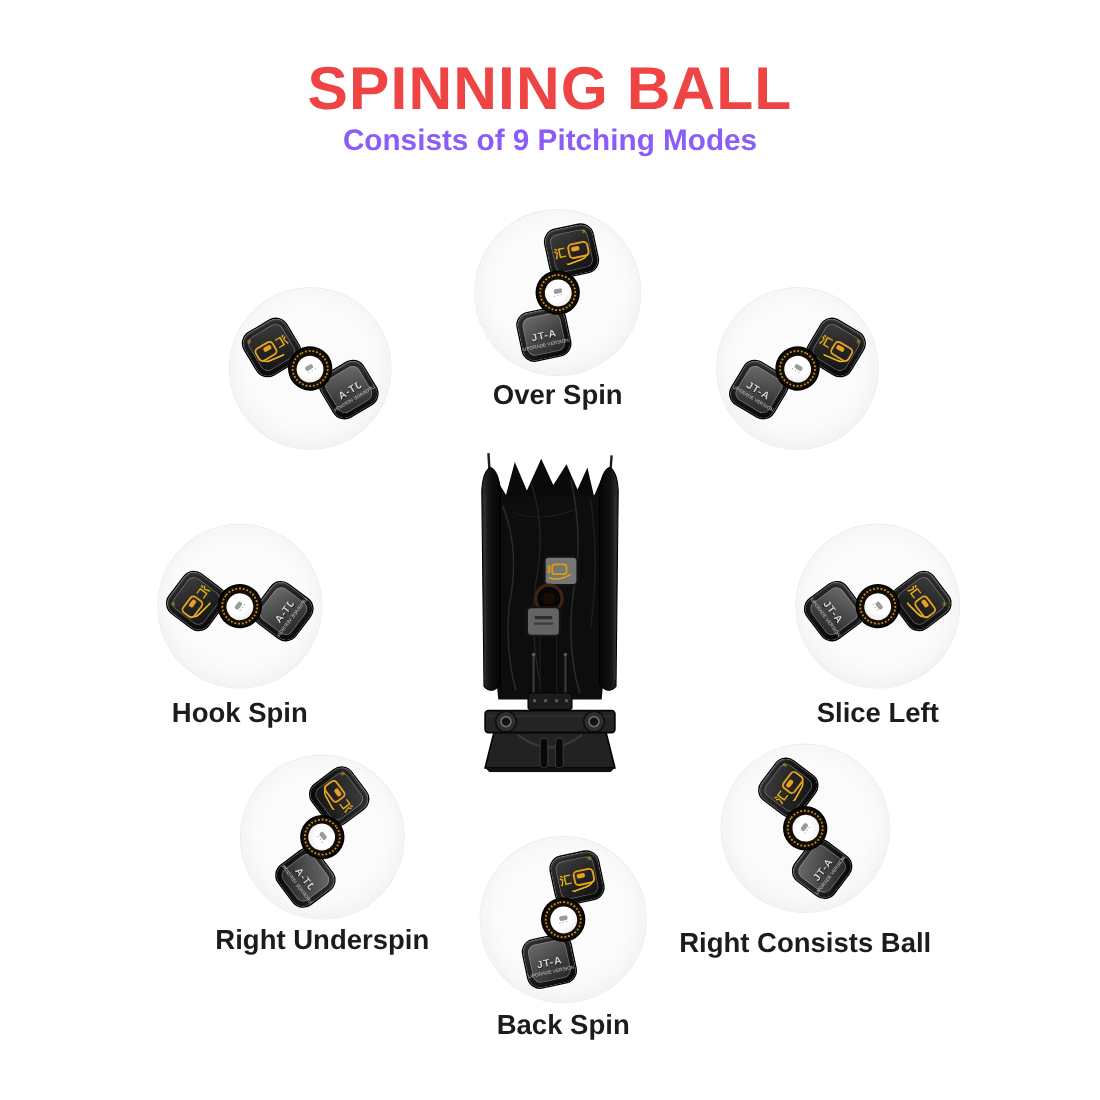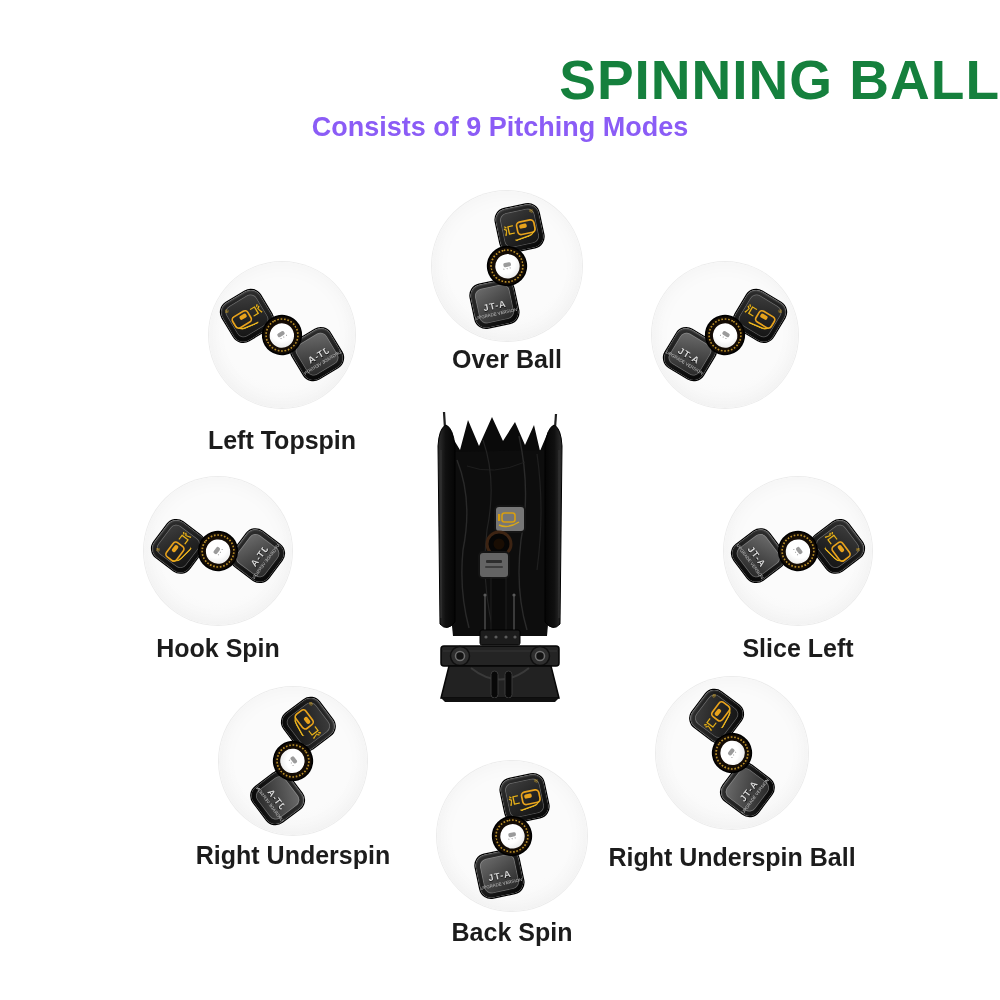--- a/index.html
+++ b/index.html
@@ -1,21 +1,21 @@
 <!DOCTYPE html>
 <html><head>
 <meta charset="utf-8">
 <style>
   html,body{margin:0;padding:0;background:#ffffff;}
   body{font-family:"Liberation Sans","DejaVu Sans",sans-serif;-webkit-font-smoothing:antialiased;}
   .stage{position:relative;width:1000px;height:1000px;background:#ffffff;overflow:hidden;margin:0 auto;}
 
   
-  .title{position:absolute;left:0;top:48px;width:100%;text-align:right;
-         font-size:55px;font-weight:bold;letter-spacing:1px;color:#15803d;margin:0;}
+  .title{position:absolute;left:0;top:48px;width:100%;text-align:center;
+         font-size:55px;font-weight:bold;letter-spacing:1px;color:#ef4444;margin:0;}
   .subtitle{position:absolute;left:0;top:112px;width:100%;text-align:center;
          font-size:27px;font-weight:bold;color:#8b5cf6;margin:0;}
 
   
   .mode{position:absolute;width:240px;display:flex;flex-direction:column;align-items:center;}
   .photo{position:relative;border-radius:50%;background:radial-gradient(circle at 50% 42%,#fbfbfb 55%,#f3f3f3 100%);
          box-shadow:0 0 0 1px #ececec, inset 0 0 22px rgba(0,0,0,0.04);overflow:hidden;}
   .label{font-size:25px;font-weight:bold;color:#1c1c1c;white-space:nowrap;text-align:center;}
 
   
@@ -159,21 +159,21 @@
           </div>
         </div>
         <div class="sq sq-lower">
           <div class="model-wrap">
             <span class="model">JT-A</span>
             <span class="version">UPGRADE VERSION</span>
           </div>
         </div>
       </div>
     </div>
-    <div class="label">Over Ball</div>
+    <div class="label">Over Spin</div>
   </div>
       <div class="mode mode--left-topspin">
     <div class="photo">
       <div class="head" style="transform: translate(-50%, -50%) scaleX(-1) scale(0.84) rotate(31deg);">
         <div class="sq sq-upper">
           <span class="logo-reg">®</span>
           <div class="logo">
             <span class="logo-char">汇</span>
             <span class="logo-glyph"></span>
           </div>
@@ -185,21 +185,20 @@
           </div>
         </div>
         <div class="sq sq-lower">
           <div class="model-wrap">
             <span class="model">JT-A</span>
             <span class="version">UPGRADE VERSION</span>
           </div>
         </div>
       </div>
     </div>
-    <div class="label">Left Topspin</div>
   </div>
       <div class="mode mode--right-topspin">
     <div class="photo">
       <div class="head" style="transform: translate(-50%, -50%) scale(0.84) rotate(31deg);">
         <div class="sq sq-upper">
           <span class="logo-reg">®</span>
           <div class="logo">
             <span class="logo-char">汇</span>
             <span class="logo-glyph"></span>
           </div>
@@ -314,21 +313,21 @@
           </div>
         </div>
         <div class="sq sq-lower">
           <div class="model-wrap">
             <span class="model">JT-A</span>
             <span class="version">UPGRADE VERSION</span>
           </div>
         </div>
       </div>
     </div>
-    <div class="label">Right Underspin Ball</div>
+    <div class="label">Right Consists Ball</div>
   </div>
       <div class="mode mode--back-spin">
     <div class="photo">
       <div class="head" style="transform: translate(-50%, -50%) scale(0.84) rotate(-12deg);">
         <div class="sq sq-upper">
           <span class="logo-reg">®</span>
           <div class="logo">
             <span class="logo-char">汇</span>
             <span class="logo-glyph"></span>
           </div>

